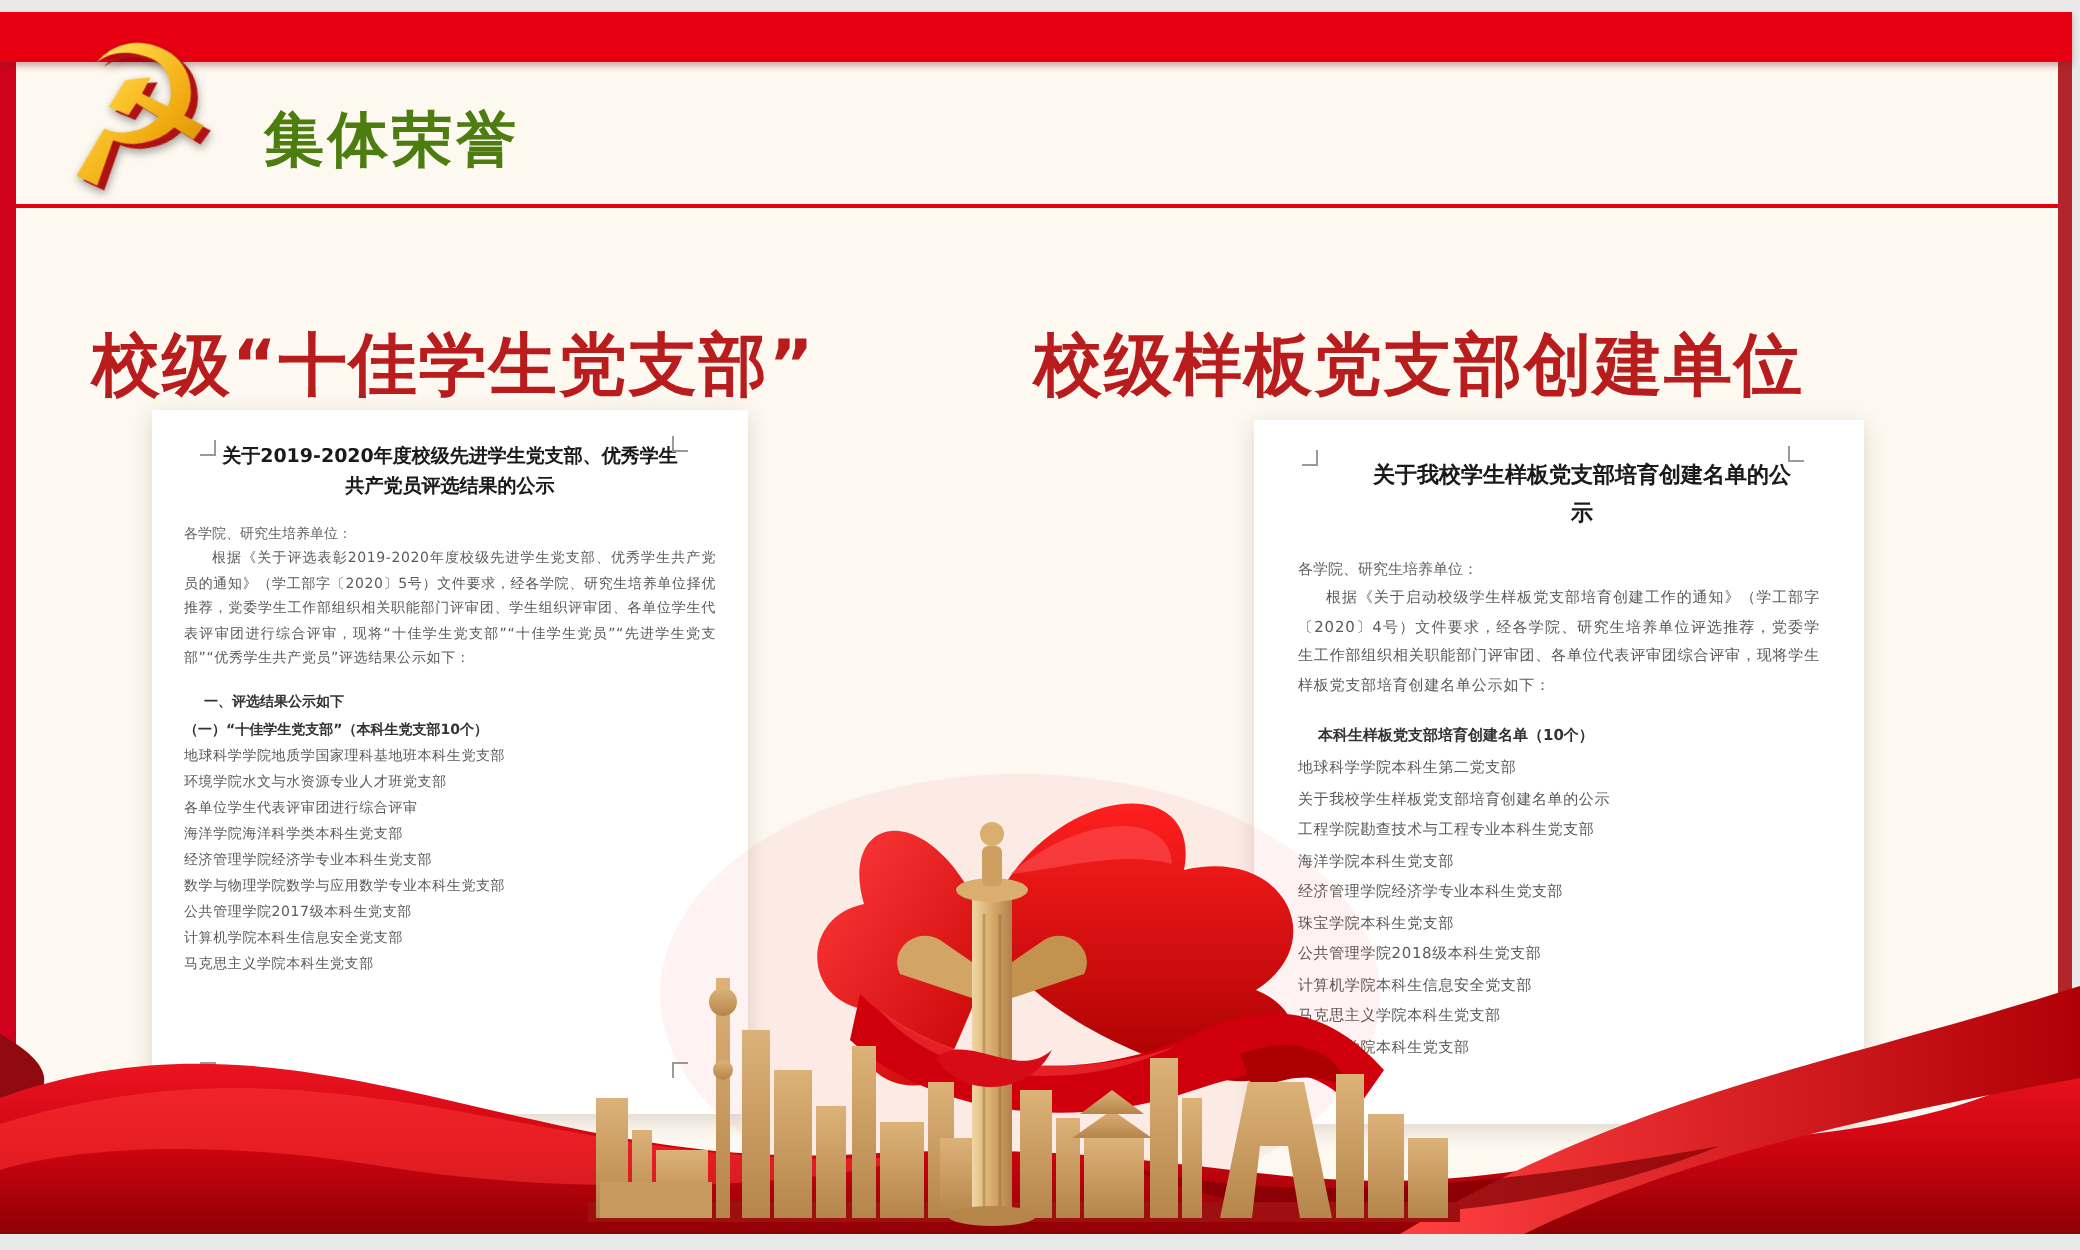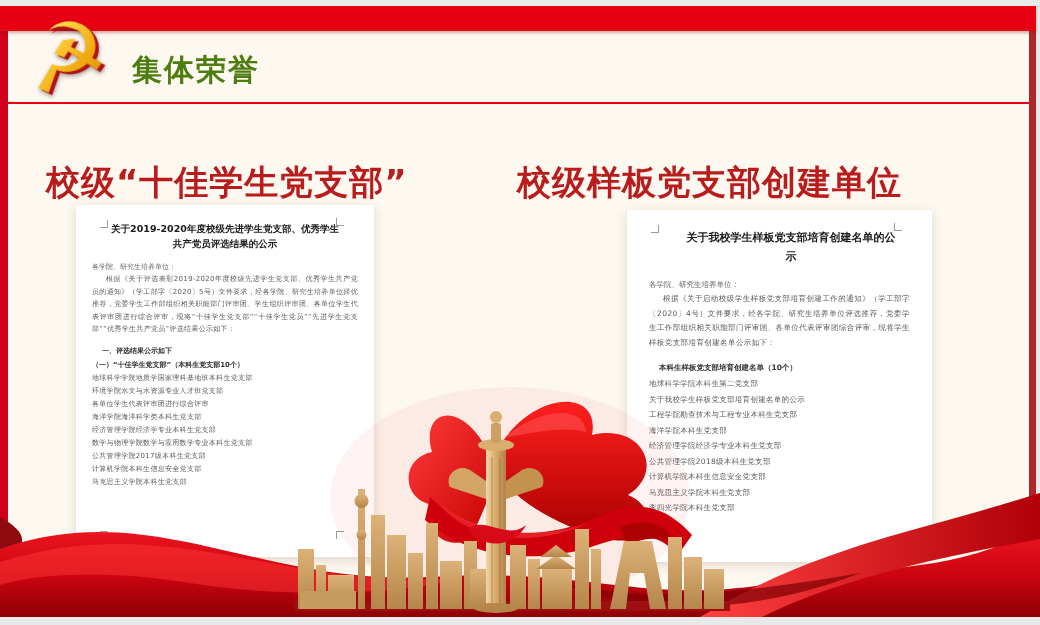--- a/index.html
+++ b/index.html
@@ -114,20 +114,21 @@
     <div class="doc-title">关于我校学生样板党支部培育创建名单的公示</div>
     <div class="doc-salutation">各学院、研究生培养单位：</div>
     <div class="doc-body">根据《关于启动校级学生样板党支部培育创建工作的通知》（学工部字〔2020〕4号）文件要求，经各学院、研究生培养单位评选推荐，党委学生工作部组织相关职能部门评审团、各单位代表评审团综合评审，现将学生样板党支部培育创建名单公示如下：</div>
     <div class="doc-list-header">本科生样板党支部培育创建名单（10个）</div>
     <div class="doc-items">
         <div class="doc-line">地球科学学院本科生第二党支部</div>
         <div class="doc-line">关于我校学生样板党支部培育创建名单的公示</div>
         <div class="doc-line">工程学院勘查技术与工程专业本科生党支部</div>
         <div class="doc-line">海洋学院本科生党支部</div>
         <div class="doc-line">经济管理学院经济学专业本科生党支部</div>
+        <div class="doc-line">珠宝学院本科生党支部</div>
         <div class="doc-line">公共管理学院2018级本科生党支部</div>
         <div class="doc-line">计算机学院本科生信息安全党支部</div>
         <div class="doc-line">马克思主义学院本科生党支部</div>
         <div class="doc-line">李四光学院本科生党支部</div>
       </div>
   </div>
 
   <svg class="decor" viewBox="0 0 1040 240" xmlns="http://www.w3.org/2000/svg">
     <defs>
       <linearGradient id="gRib" x1="0" y1="0" x2="0" y2="1">

